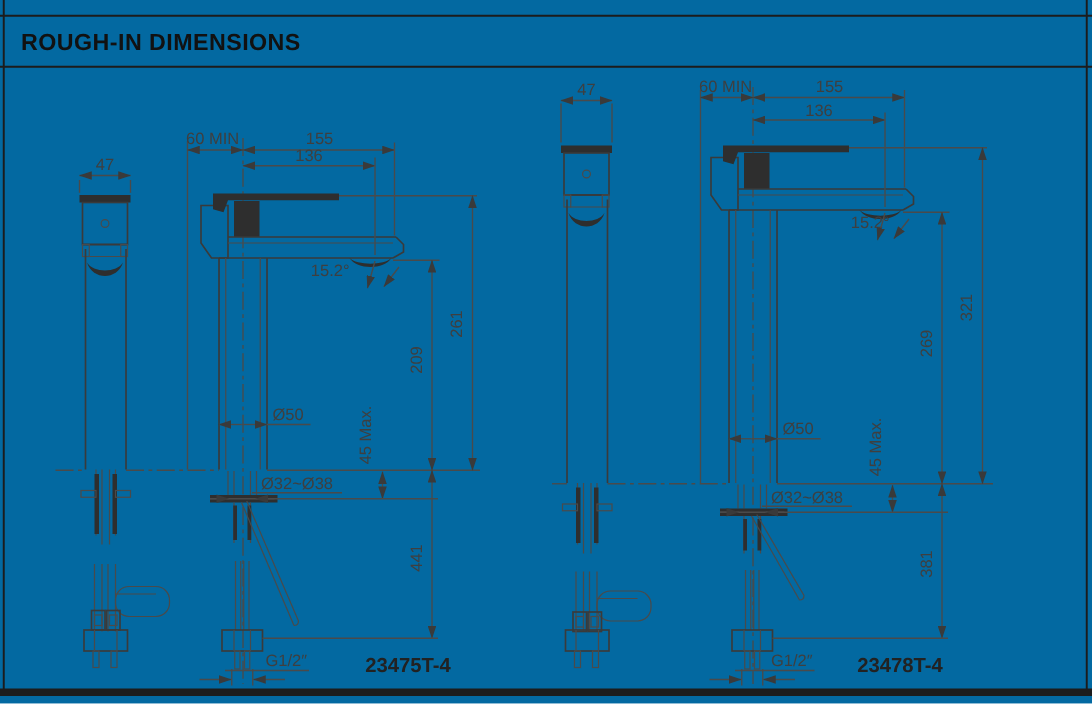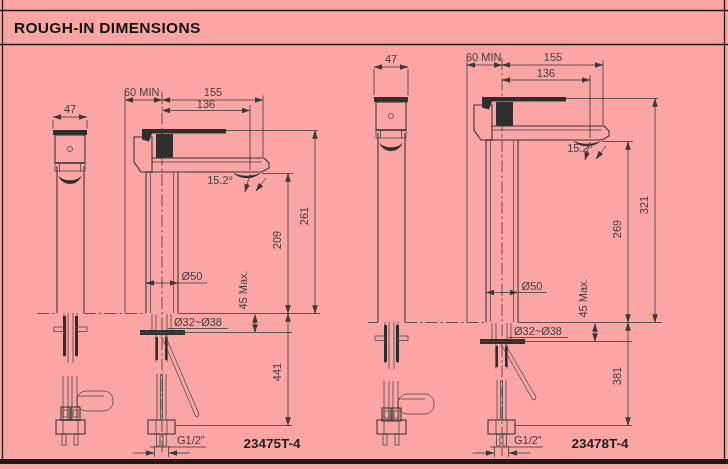--- a/index.html
+++ b/index.html
@@ -1,16 +1,16 @@
 <!DOCTYPE html>
 <html><head>
 <meta charset="utf-8">
 <style>
   html,body{margin:0;padding:0;background:#ffffff;}
-  .page{position:relative;width:728px;height:469px;background:#fca5a5;overflow:hidden;
+  .page{position:relative;width:728px;height:469px;background:#0369a1;overflow:hidden;
         font-family:"Liberation Sans","DejaVu Sans",sans-serif;}
   svg{position:absolute;left:0;top:0;}
   .t{font:11px "Liberation Sans","DejaVu Sans",sans-serif;fill:#3f3f3f;}
   .title{font:bold 15.5px "Liberation Sans","DejaVu Sans",sans-serif;fill:#111;letter-spacing:.3px;}
   .model{font:bold 13.5px "Liberation Sans","DejaVu Sans",sans-serif;fill:#222;}
   .ln{stroke:#3a3a3a;stroke-width:1.1;fill:none;}
   .ln2{stroke:#4a4a4a;stroke-width:.8;fill:none;}
   .dim{stroke:#4a4a4a;stroke-width:.9;fill:none;}
   .cl{stroke:#4a4a4a;stroke-width:.9;fill:none;stroke-dasharray:12 3 2.5 3;}
   .dk{fill:#2e2e2e;stroke:none;}

